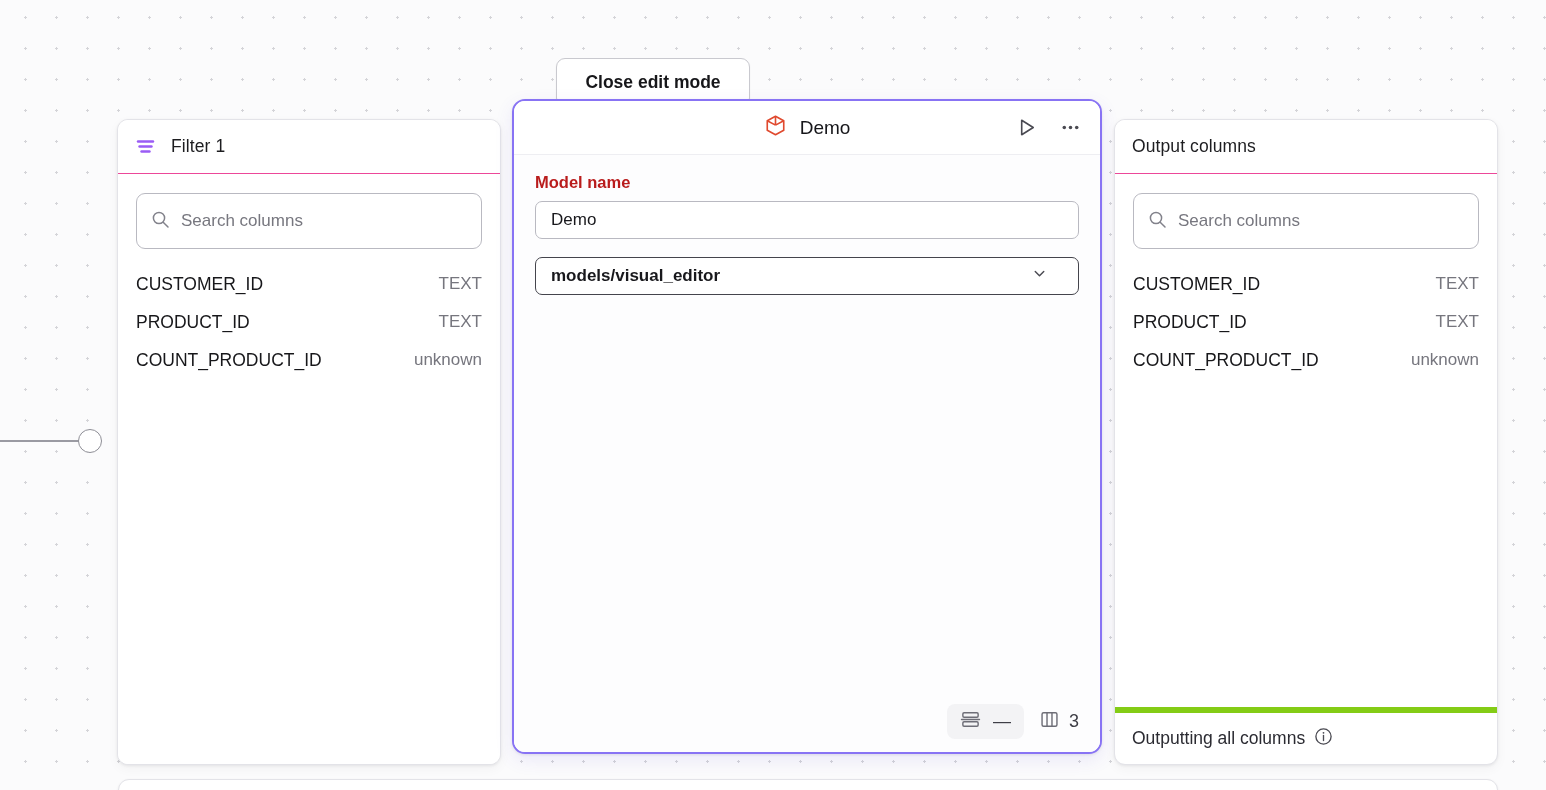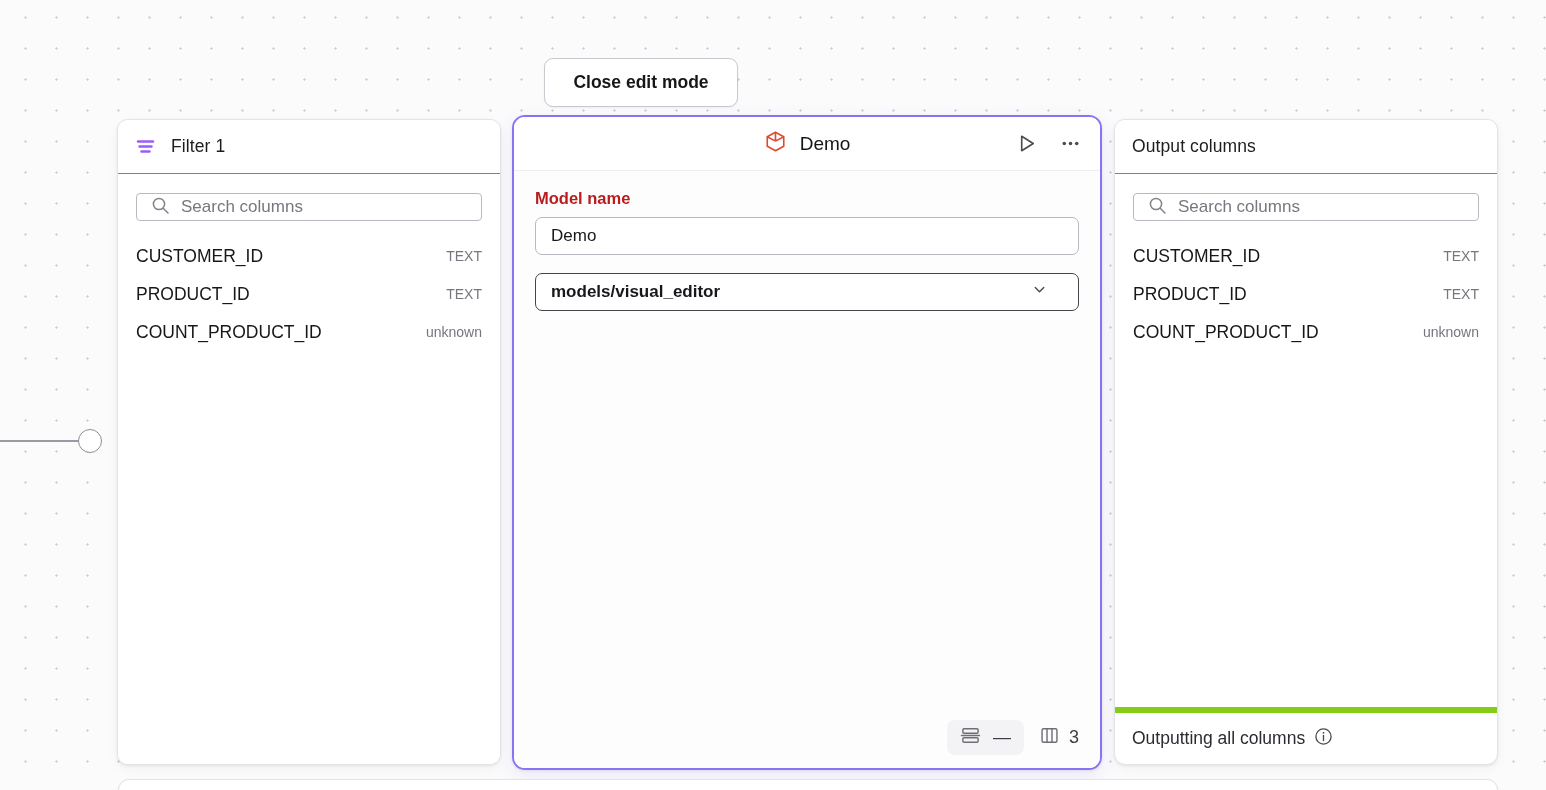--- a/index.html
+++ b/index.html
@@ -19,21 +19,21 @@
     height: 790px;
     background-color: #fbfbfc;
     background-image: radial-gradient(circle, #d4d4d8 1.1px, transparent 1.2px);
     background-size: 31px 31px;
     background-position: 10px 2px;
   }
 
   
   #close-edit-mode {
     position: absolute;
-    left: 544px;
+    left: 556px;
     top: 58px;
     width: 194px;
     height: 49px;
     background: #ffffff;
     border: 1px solid #c9c9cf;
     border-radius: 9px;
     font-family: "Liberation Sans", sans-serif;
     font-size: 17.5px;
     font-weight: bold;
     color: #17171a;
@@ -89,23 +89,23 @@
   }
   .panel-body {
     flex: 1 1 auto;
     position: relative;
     background: #ffffff;
   }
 
   
   .search-wrap {
     margin: 19px 18px 0 18px;
-    height: 28px;
+    height: 56px;
     border: 1px solid #b9b9c1;
-    border-radius: 4px;
+    border-radius: 9px;
     display: flex;
     align-items: center;
     padding: 0 14px;
     background: #ffffff;
     cursor: text;
   }
   .search-input {
     border: none;
     outline: none;
     background: transparent;
@@ -125,32 +125,32 @@
     justify-content: space-between;
     height: 38px;
     gap: 14px;
   }
   .col-name {
     font-size: 17.5px;
     color: #17171a;
     white-space: nowrap;
   }
   .col-type {
-    font-size: 14px;
+    font-size: 17px;
     color: #76767e;
     white-space: nowrap;
   }
 
   
   #panel-filter { left: 117px; top: 119px; width: 384px; height: 646px; }
   #filter-icon { margin-right: 15px; display: flex; align-items: center; }
 
   
   #panel-model {
-    left: 512px; top: 115px; width: 590px; height: 655px;
+    left: 512px; top: 99px; width: 590px; height: 655px;
     border: 2.5px solid #8873f4;
     border-radius: 13px;
     box-shadow: 0 1px 3px rgba(16,16,32,0.08), 0 6px 18px rgba(90,70,220,0.10);
   }
   #panel-model .panel-header {
     justify-content: center;
     position: relative;
     border-bottom: 1px solid #eeeef2;
   }
   #model-title-group { display: flex; align-items: center; gap: 13px; }

